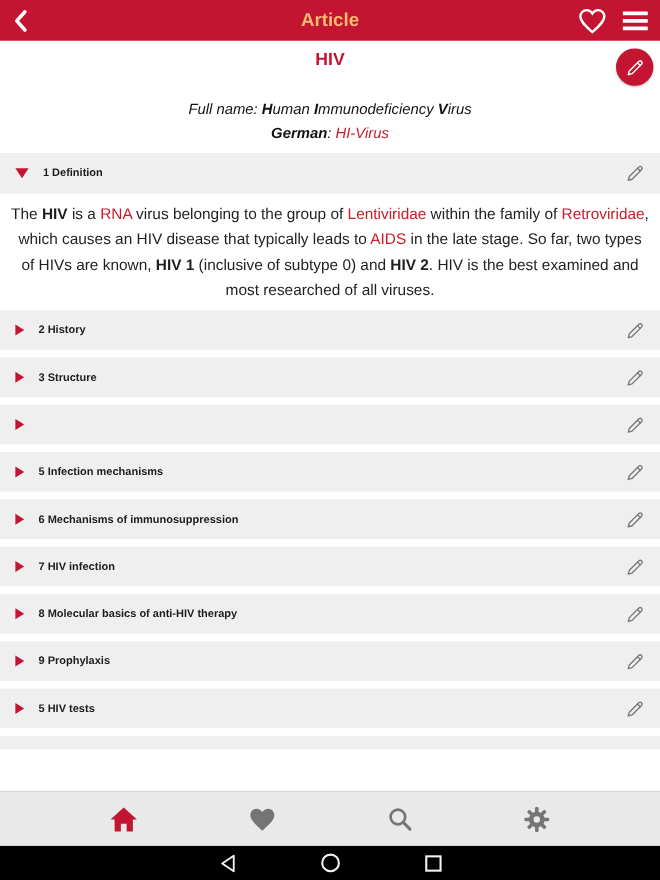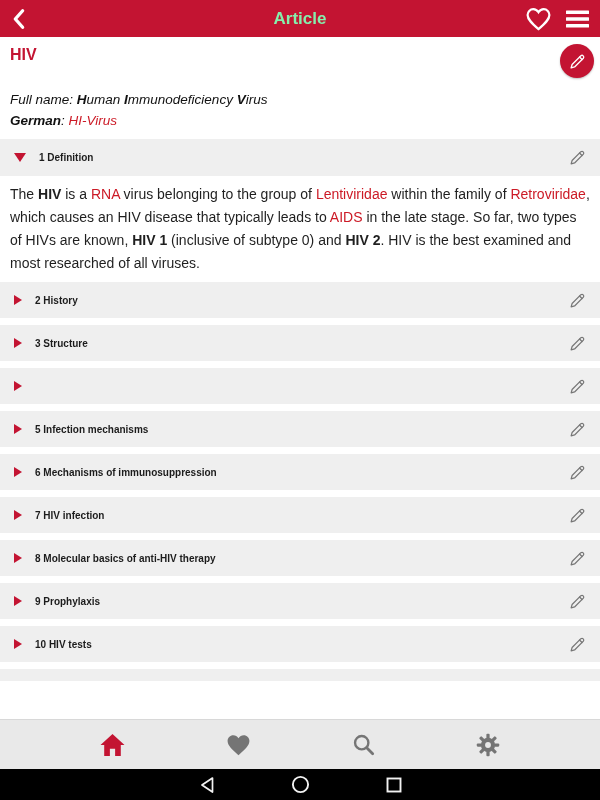--- a/index.html
+++ b/index.html
@@ -17,29 +17,29 @@
   .appbar {
     position:absolute; top:0; left:0; right:0; height:37px;
     background:var(--accent,#c31432);
     display:flex; align-items:center;
     padding:0 11px;
     z-index:5;
   }
   .appbar button { background:none; border:none; padding:0; cursor:pointer; display:flex; align-items:center; }
   .appbar-title {
     position:absolute; left:0; right:0; text-align:center;
-    color:#86efac; font-size:17px; font-weight:bold;
+    color:#fdba74; font-size:17px; font-weight:bold;
     pointer-events:none;
   }
   .appbar-actions { margin-left:auto; display:flex; align-items:center; gap:14px; }
 
   
   main {
     position:absolute; top:37px; left:0; right:0; height:682px;
-    overflow:hidden; background:#fff;
+    overflow:hidden; background:#fff;text-align:center;
   }
   h1.article-title {
     margin:9px 10px 0 10px;
     color:var(--accent,#c31432);
     font-size:16px; font-weight:bold;
   }
   .fab {
     position:absolute; top:44px; right:6px;
     width:34px; height:34px; border-radius:50%;
     background:var(--accent,#c31432);
@@ -246,21 +246,21 @@
     <button class="pencil-btn">
       <svg width="17" height="17" viewBox="0 0 24 24" fill="none" stroke="currentColor" stroke-width="1.7" stroke-linejoin="round" stroke-linecap="round">
               <path d="M3 21l1.4-4.8L16.8 3.8a2.5 2.5 0 013.5 3.5L7.9 19.7 3 21z"></path>
               <path d="M14.9 5.7l3.5 3.5"></path>
             </svg>
     </button>
   </div>
 
   <div class="sec-header">
     <span class="tri right"></span>
-    <span class="sec-label">10 HIV tests</span>
+    <span class="sec-label">5 HIV tests</span>
     <button class="pencil-btn">
       <svg width="17" height="17" viewBox="0 0 24 24" fill="none" stroke="currentColor" stroke-width="1.7" stroke-linejoin="round" stroke-linecap="round">
               <path d="M3 21l1.4-4.8L16.8 3.8a2.5 2.5 0 013.5 3.5L7.9 19.7 3 21z"></path>
               <path d="M14.9 5.7l3.5 3.5"></path>
             </svg>
     </button>
   </div>
 </div>
 
     <div class="partial-bar"></div>

